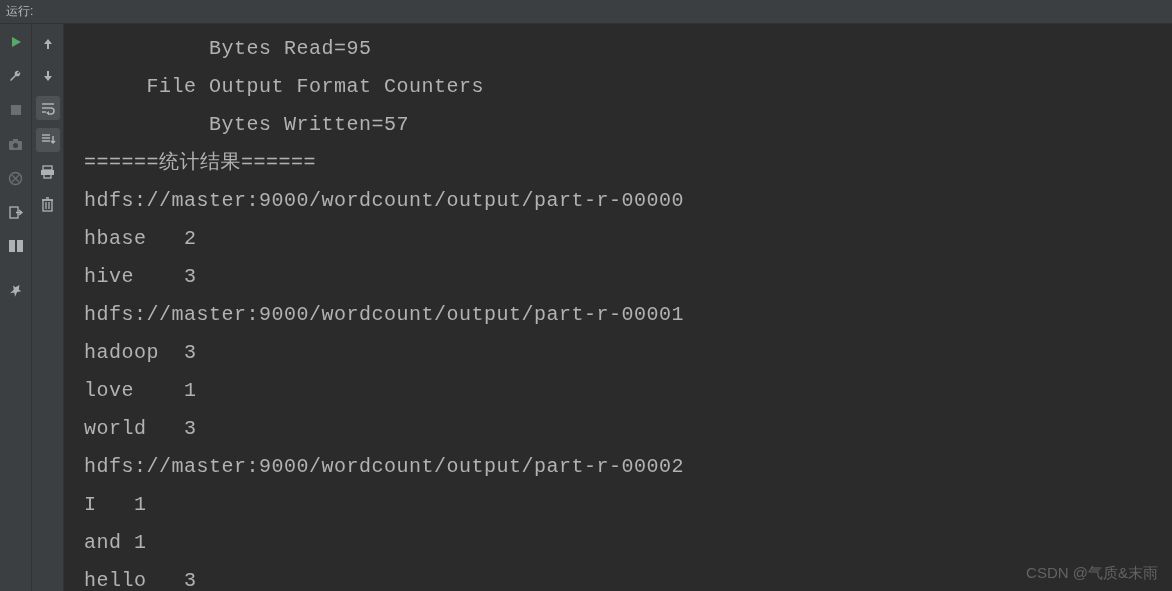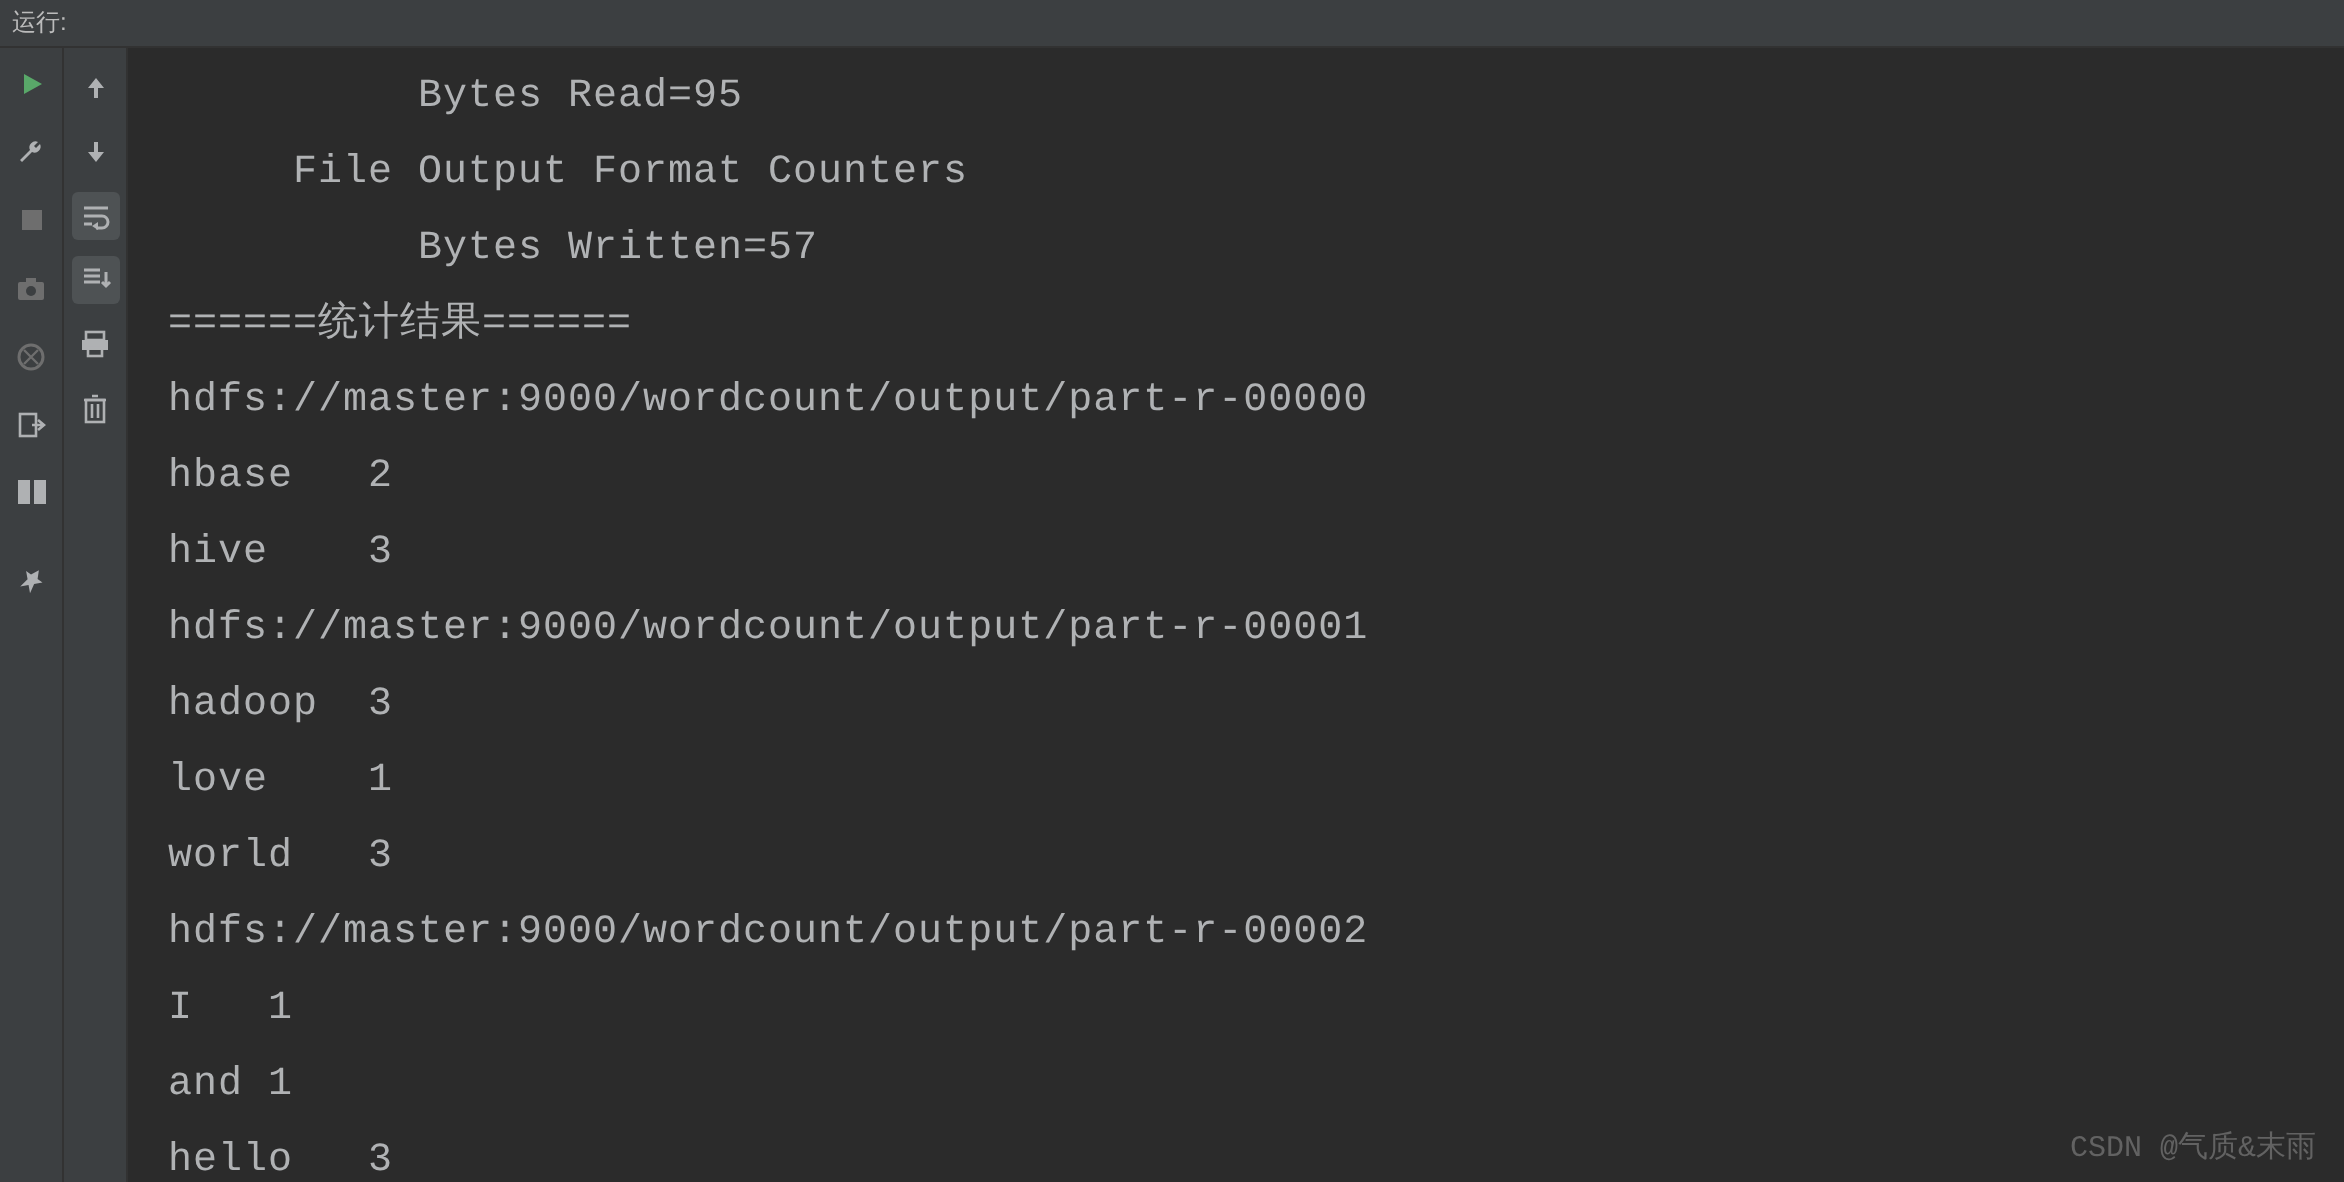--- a/index.html
+++ b/index.html
@@ -111,21 +111,21 @@
       color: #b0b2b4;
       white-space: pre;
       letter-spacing: 0.5px;
     }
     .watermark {
       position: absolute;
       right: 14px;
       bottom: 8px;
       color: rgba(200,200,200,0.35);
       font-size: 15px;
-      font-family: Liberation Mono, monospace;
+      font-family: Liberation Sans, sans-serif;
     }
   </style>
 </head>
 <body>
 
 <div class="header">
   <span class="header-label">运行:</span>
 </div>
 
 <div class="main">

